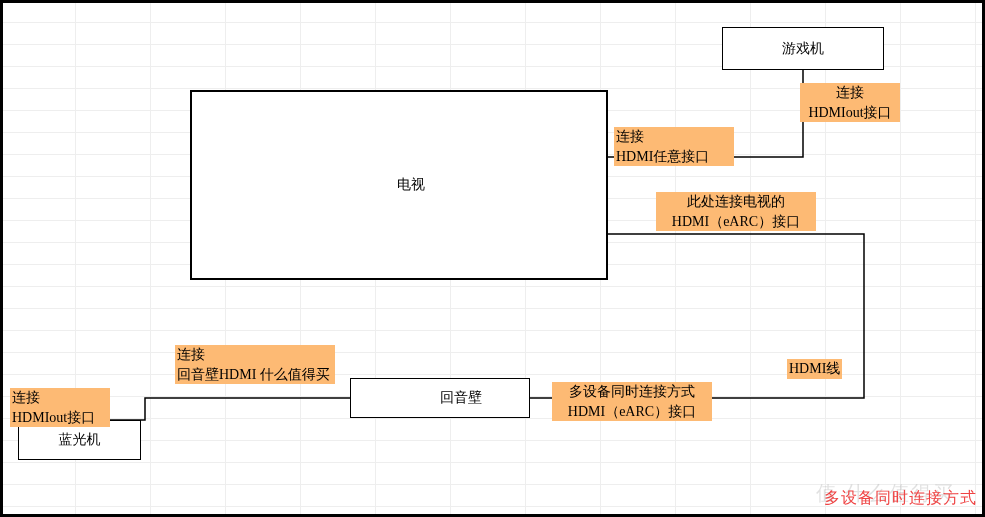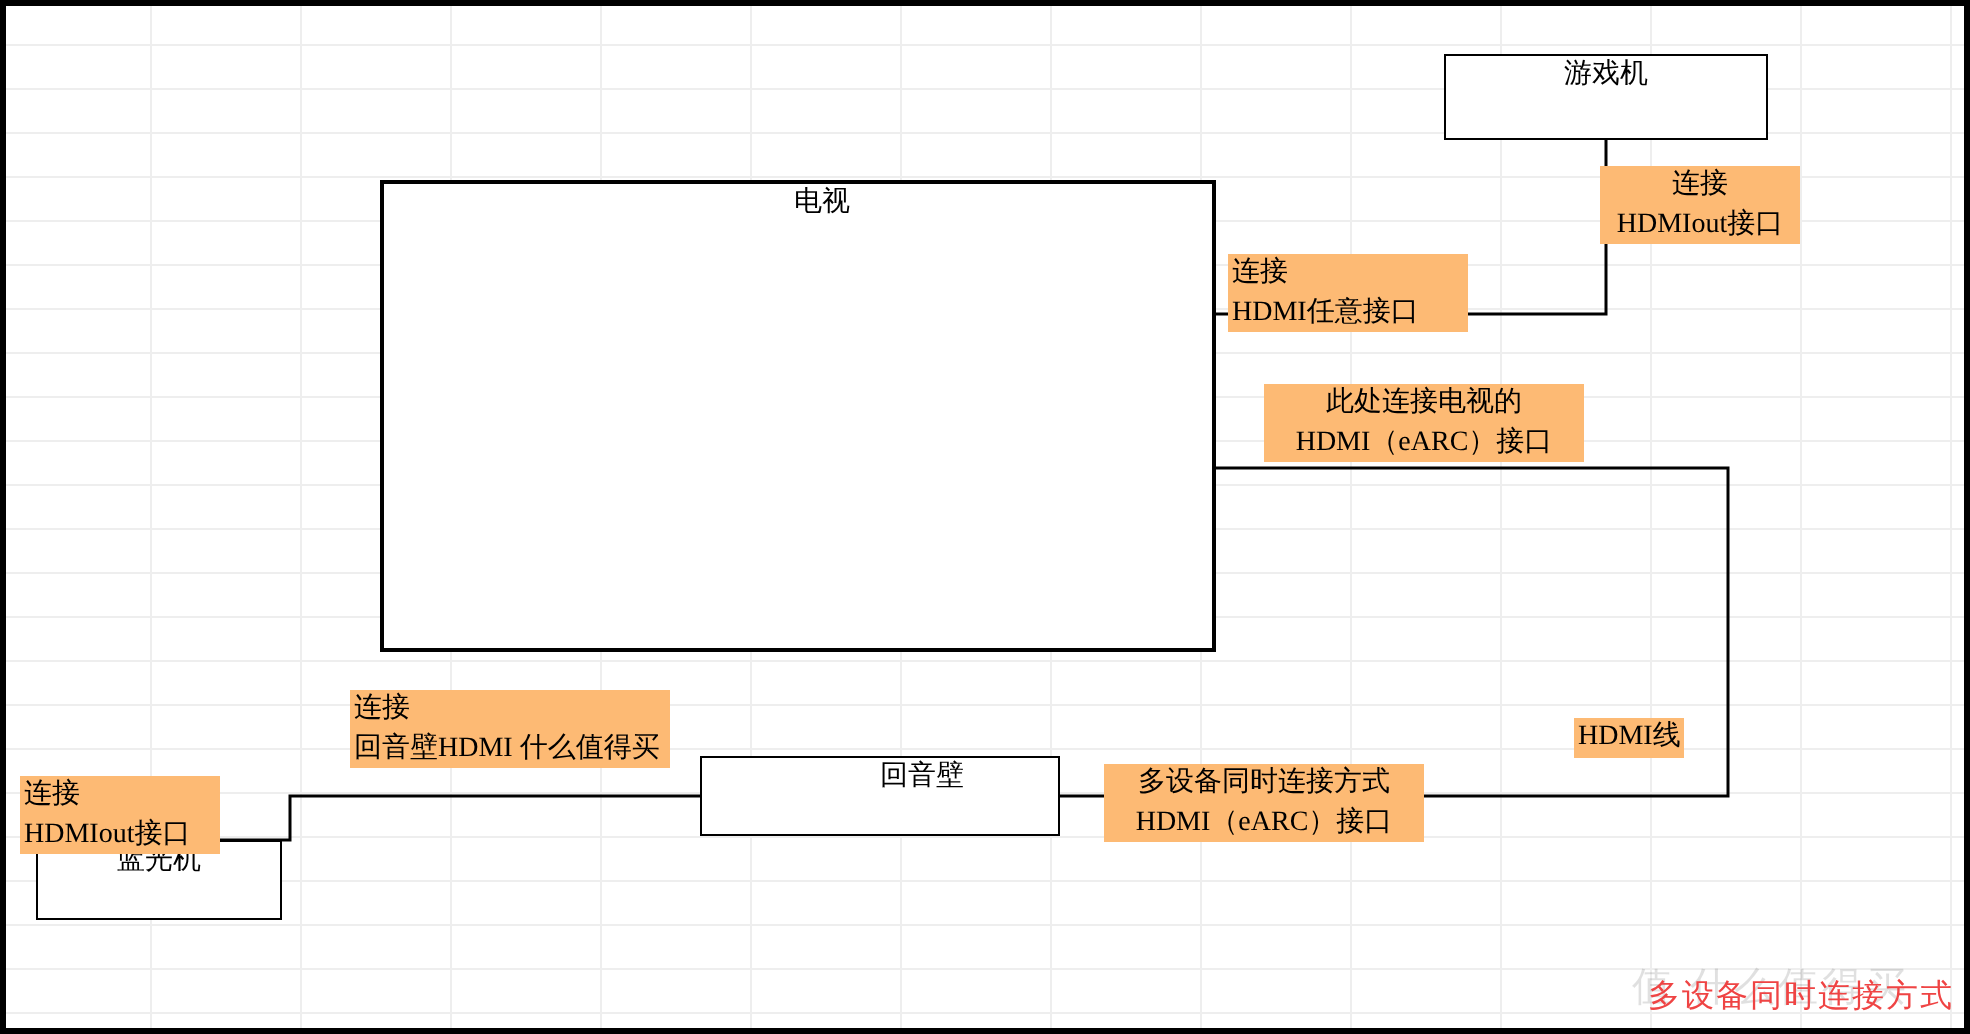--- a/index.html
+++ b/index.html
@@ -34,21 +34,21 @@
     position: absolute;
     inset: 0;
     z-index: 1;
   }
   .box {
     position: absolute;
     border: 2px solid #000;
     background: #fff;
     box-sizing: border-box;
     display: flex;
-    align-items: flex-start;
+    align-items: center;
     justify-content: center;
     z-index: 3;
   }
   .medium { border-width: 1.5px; }
   .label {
     position: absolute;
     background: #fdba74;
     padding: 0 2px;
     box-sizing: border-box;
     z-index: 3;
@@ -85,21 +85,21 @@
   <g stroke="#000" stroke-width="1.5" fill="none">
 
     <path d="M 803 70 L 803 157 L 608 157"></path>
 
     <path d="M 608 234 L 864 234 L 864 398 L 530 398"></path>
 
     <path d="M 350 398 L 145 398 L 145 420 L 80 420 L 80 432"></path>
   </g>
 </svg>
 
-<div class="box" style="left:190px; top:90px; width:418px; height:236px;padding-left:24px;">
+<div class="box" style="left:190px; top:90px; width:418px; height:190px;padding-left:24px;">
   <span>电视</span>
 </div>
 
 <div class="box medium" style="left:722px; top:27px; width:162px; height:43px;">
   <span>游戏机</span>
 </div>
 
 <div class="box medium" style="left:350px; top:378px; width:180px; height:40px;padding-left:42px;">
   <span>回音壁</span>
 </div>
@@ -111,21 +111,21 @@
 <div class="label center" style="left:800px; top:83px; width:100px;">
   <span>连接</span><br>
   <span>HDMIout接口</span>
 </div>
 
 <div class="label" style="left:614px; top:127px; width:120px;">
   <span>连接</span><br>
   <span>HDMI任意接口</span>
 </div>
 
-<div class="label center" style="left:632px; top:192px; width:160px;">
+<div class="label center" style="left:656px; top:192px; width:160px;">
   <span>此处连接电视的</span><br>
   <span>HDMI（eARC）接口</span>
 </div>
 
 <div class="label" style="left:787px; top:311px;margin-top:48px;">
   <span>HDMI线</span>
 </div>
 
 <div class="label center" style="left:552px; top:382px; width:160px;">
   <span>多设备同时连接方式</span><br>

